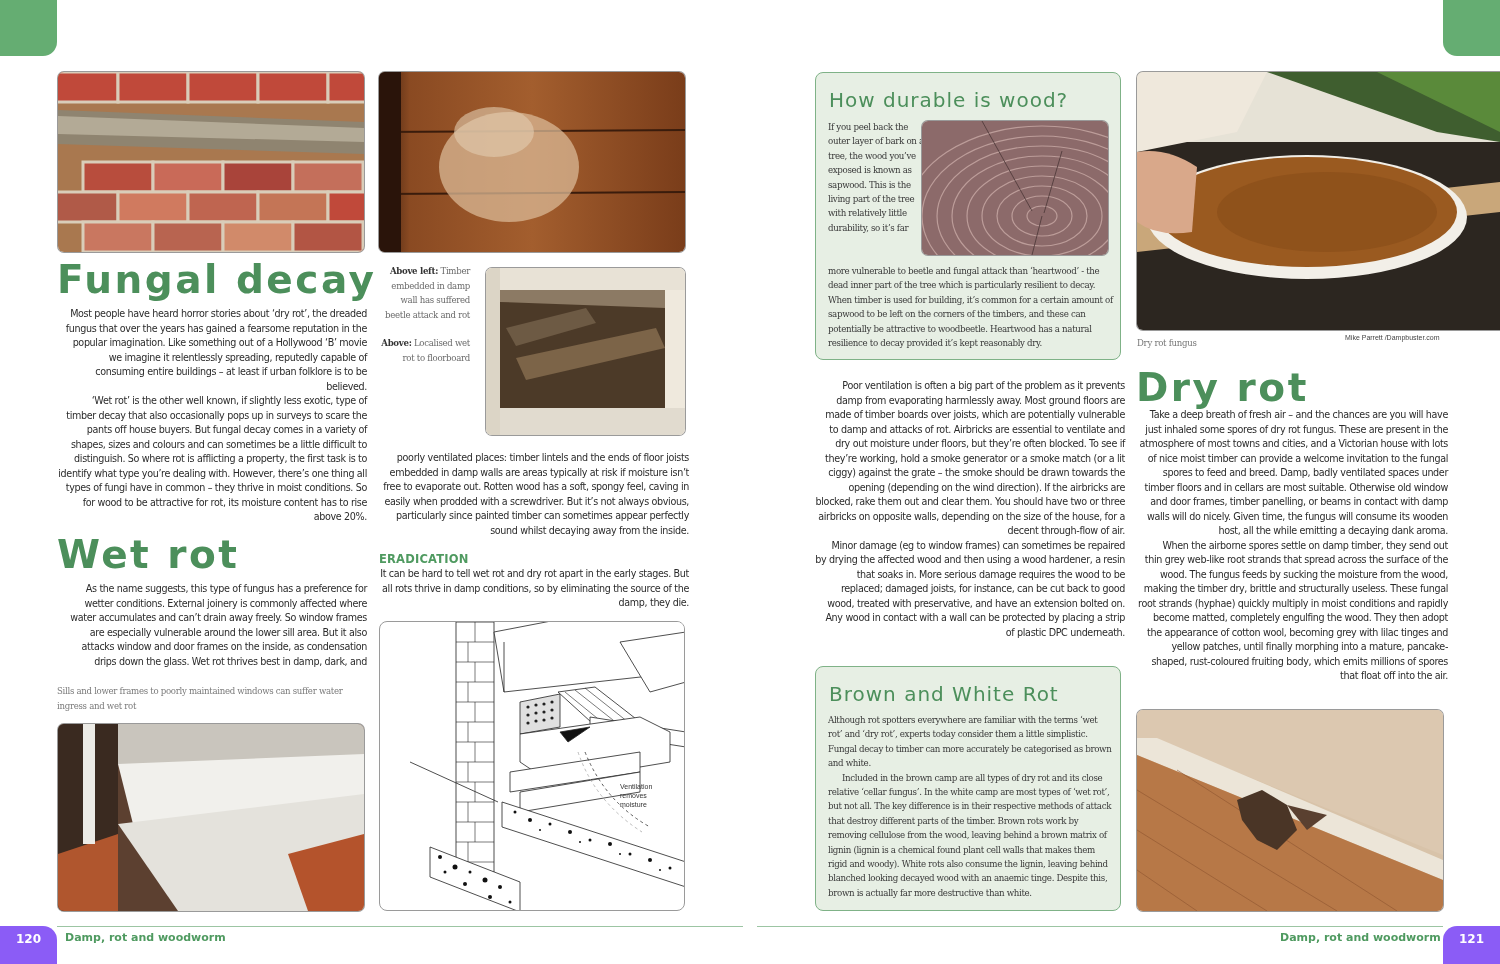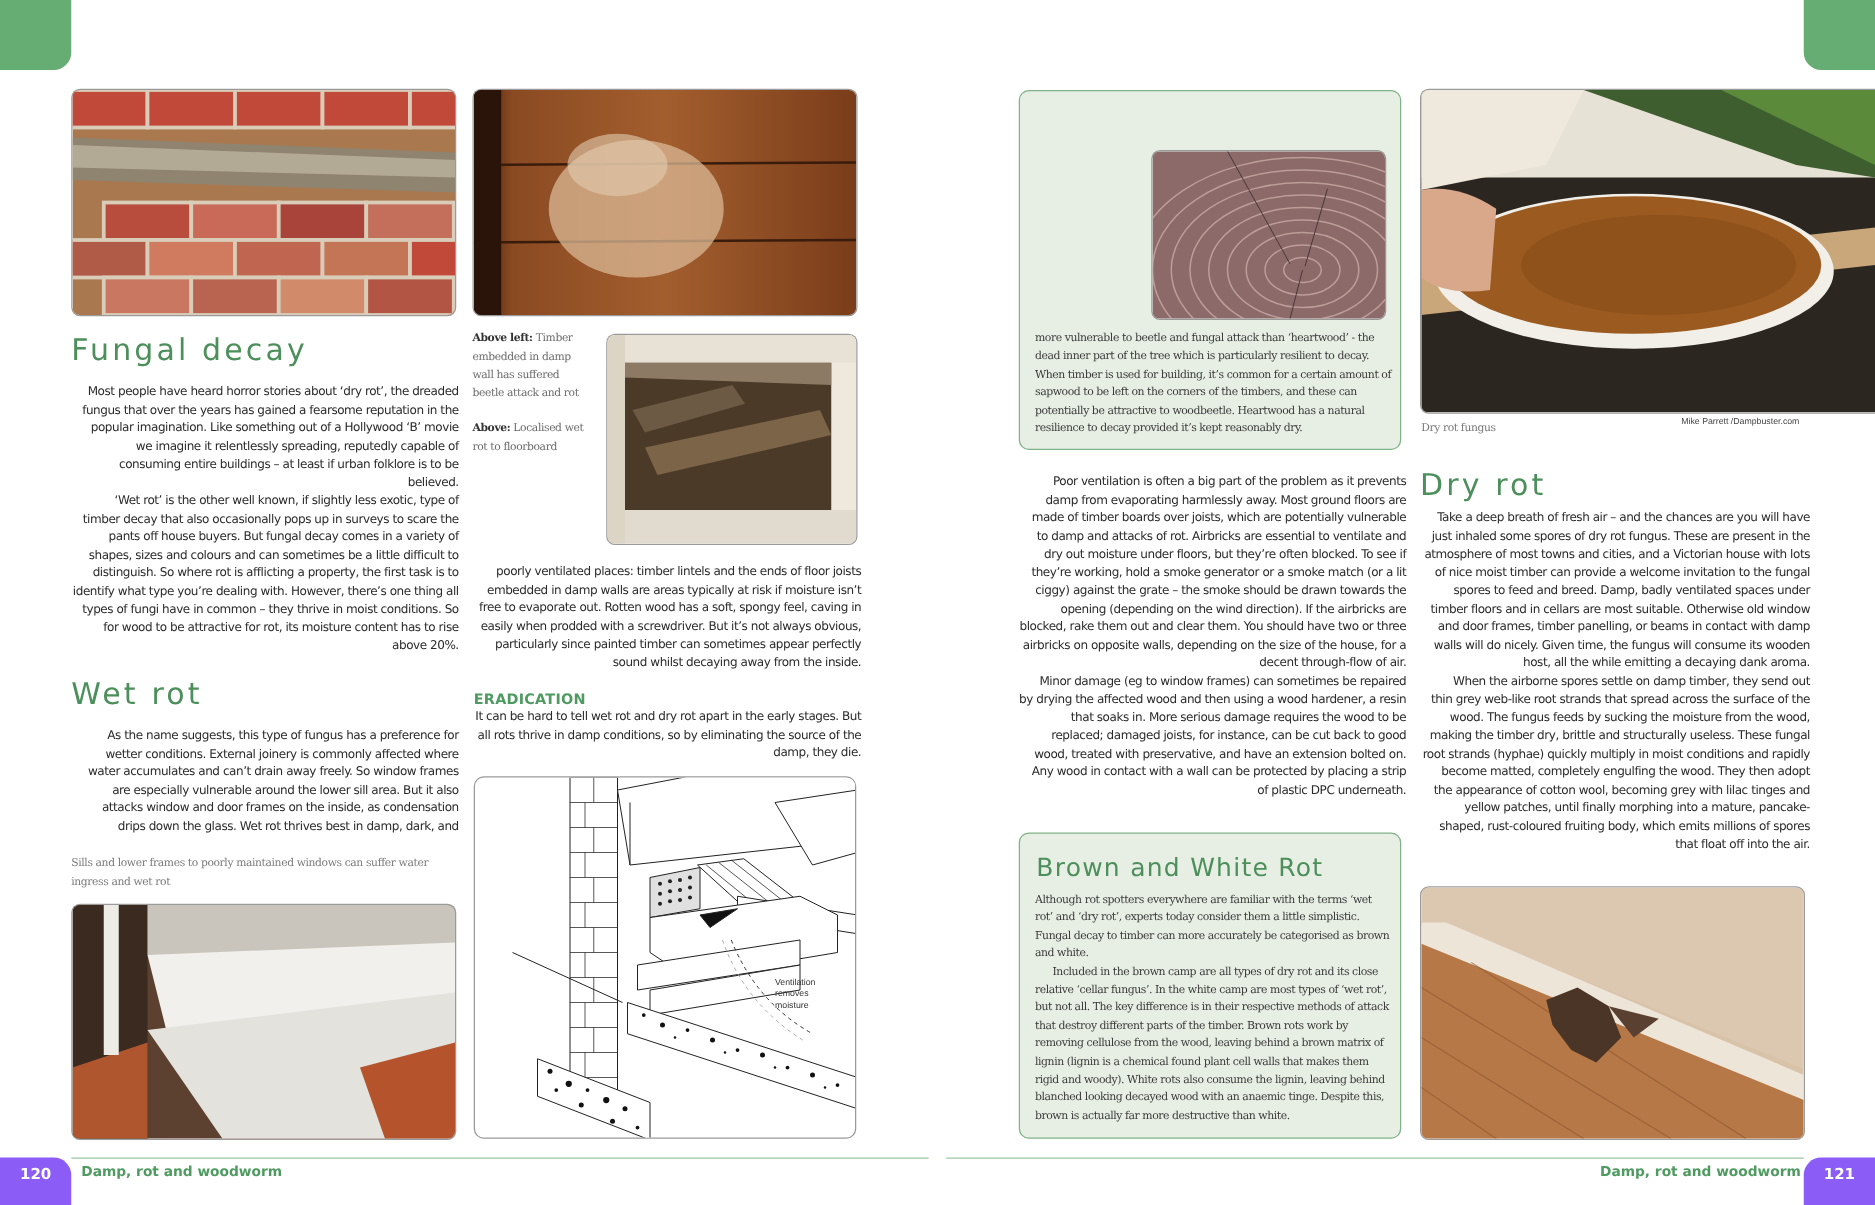--- a/index.html
+++ b/index.html
@@ -11,21 +11,21 @@
   .tab-tr { right: 0; top: 0; width: 57px; height: 56px; border-bottom-left-radius: 14px; }
 
   .abs { position: absolute; }
 
   .photo { position: absolute; border-radius: 6px; overflow: hidden; box-shadow: 0 0 0 1px #9a9a9a; }
 
   .body-text { font-family: "DejaVu Sans", sans-serif; font-size: 9.6px; line-height: 14.5px; color: #2b2b2b; letter-spacing: -0.35px; }
   .body-text p { text-indent: 0; text-align: right; }
   .body-text p.indent { text-indent: 14px; }
 
-  .heading { font-family: "DejaVu Sans", sans-serif; font-weight: 400; color: #4c8f5b; letter-spacing: 2.5px; font-size: 24px; line-height: 36px; }
+  .heading { font-family: "DejaVu Sans", sans-serif; font-weight: 700; color: #4c8f5b; letter-spacing: 2.5px; font-size: 39px; line-height: 36px; }
 
   .caption-serif { font-family: "DejaVu Serif", serif; font-size: 8.6px; line-height: 14.5px; color: #6b6b6b; letter-spacing: -0.3px; }
   .caption-serif b { color: #333; font-weight: bold; }
 
   .box { position: absolute; background: #e7efe4; border: 1.5px solid #7fb287; border-radius: 8px; }
   .box-title { font-family: "DejaVu Sans", sans-serif; color: #4c8f5b; font-size: 20px; letter-spacing: 1px; line-height: 26px; }
   .box-text { font-family: "DejaVu Serif", serif; font-size: 8.7px; line-height: 14.4px; color: #3a3a3a; letter-spacing: -0.35px; }
 
   .subhead { font-family: "DejaVu Sans", sans-serif; font-weight: bold; color: #4f9a60; font-size: 11.5px; letter-spacing: 0.2px; }
 
@@ -90,21 +90,21 @@
   </svg>
 </div>
 
 <div class="abs heading" style="left:57px; top:262px;">Fungal decay</div>
 
 <div class="abs body-text" style="left:57px; top:307px; width:310px;">
   <p>Most people have heard horror stories about ‘dry rot’, the dreaded fungus that over the years has gained a fearsome reputation in the popular imagination. Like something out of a Hollywood ‘B’ movie we imagine it relentlessly spreading, reputedly capable of consuming entire buildings – at least if urban folklore is to be believed.</p>
   <p class="indent">‘Wet rot’ is the other well known, if slightly less exotic, type of timber decay that also occasionally pops up in surveys to scare the pants off house buyers. But fungal decay comes in a variety of shapes, sizes and colours and can sometimes be a little difficult to distinguish. So where rot is afflicting a property, the first task is to identify what type you’re dealing with. However, there’s one thing all types of fungi have in common – they thrive in moist conditions. So for wood to be attractive for rot, its moisture content has to rise above 20%.</p>
 </div>
 
-<div class="abs caption-serif" style="left:378px; top:264px; width:92px; text-align:left;">
+<div class="abs caption-serif" style="left:378px; top:264px; width:92px; text-align:right;">
   <p><b>Above left:</b> <span>Timber embedded in damp wall has suffered beetle attack and rot</span></p>
   <p style="margin-top:14px;"><b>Above:</b> <span>Localised wet rot to floorboard</span></p>
 </div>
 
 <div class="photo" style="left:486px; top:268px; width:199px; height:167px;">
   <svg width="199" height="167" viewBox="0 0 199 167">
     <rect width="199" height="167" fill="#efe9dd"></rect>
     <rect x="14" y="22" width="165" height="118" fill="#4c3a28"></rect>
     <polygon points="14,22 179,22 179,40 14,34" fill="#8c7a64"></polygon>
     <polygon points="30,90 170,60 179,80 40,112" fill="#7c6448"></polygon>
@@ -244,20 +244,22 @@
     </g>
   </svg>
   <div class="abs" style="left:240px; top:160px; font-size:7px; line-height:9px; color:#333; font-family:'Liberation Sans', sans-serif;">
     <div>Ventilation</div>
     <div>removes</div>
     <div>moisture</div>
   </div>
 </div>
 
 <div class="box" style="left:815px; top:72px; width:306px; height:288px;">
+  <div class="abs box-title" style="left:13px; top:14px;">How durable is wood?</div>
+  <div class="abs box-text" style="left:12px; top:47px; width:96px;">If you peel back the outer layer of bark on a tree, the wood you’ve exposed is known as sapwood. This is the living part of the tree with relatively little durability, so it’s far</div>
   <div class="abs box-text" style="left:12px; top:191px; width:285px;">more vulnerable to beetle and fungal attack than ‘heartwood’ - the dead inner part of the tree which is particularly resilient to decay. When timber is used for building, it’s common for a certain amount of sapwood to be left on the corners of the timbers, and these can potentially be attractive to woodbeetle. Heartwood has a natural resilience to decay provided it’s kept reasonably dry.</div>
   <div class="abs" style="left:106px; top:48px; width:186px; height:134px; border-radius:6px; overflow:hidden; box-shadow:0 0 0 1px #999;">
     <svg width="186" height="134" viewBox="0 0 186 134">
       <rect width="186" height="134" fill="#8c6a6a"></rect>
       <g fill="none" stroke="#c9aaa6" stroke-width="1.2" opacity="0.8">
         <ellipse cx="120" cy="95" rx="15" ry="10"></ellipse>
           <ellipse cx="120" cy="95" rx="30" ry="20"></ellipse>
           <ellipse cx="120" cy="95" rx="45" ry="30"></ellipse>
           <ellipse cx="120" cy="95" rx="60" ry="40"></ellipse>
           <ellipse cx="120" cy="95" rx="75" ry="50"></ellipse>

